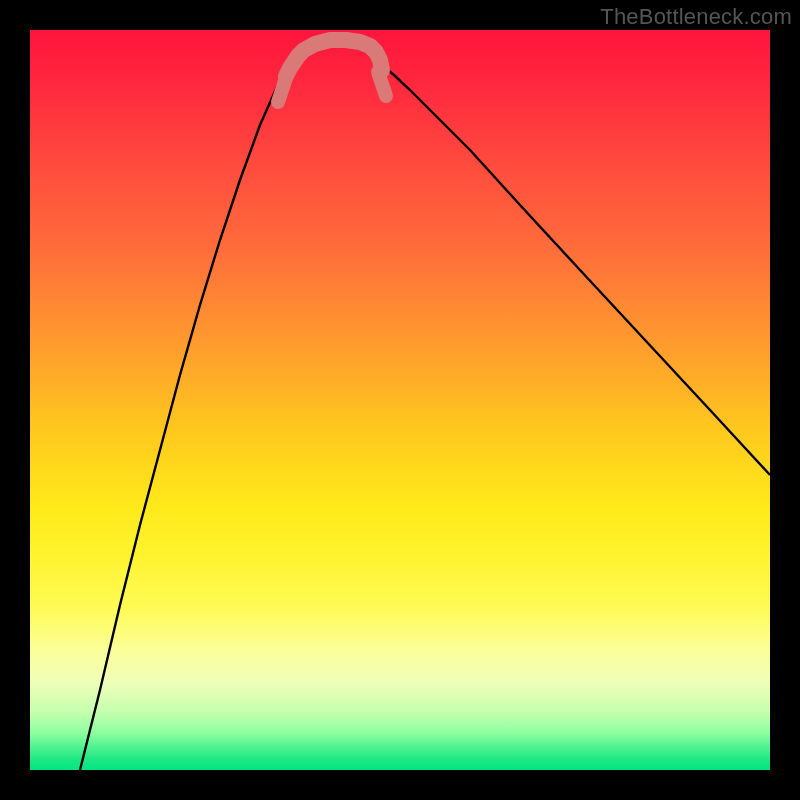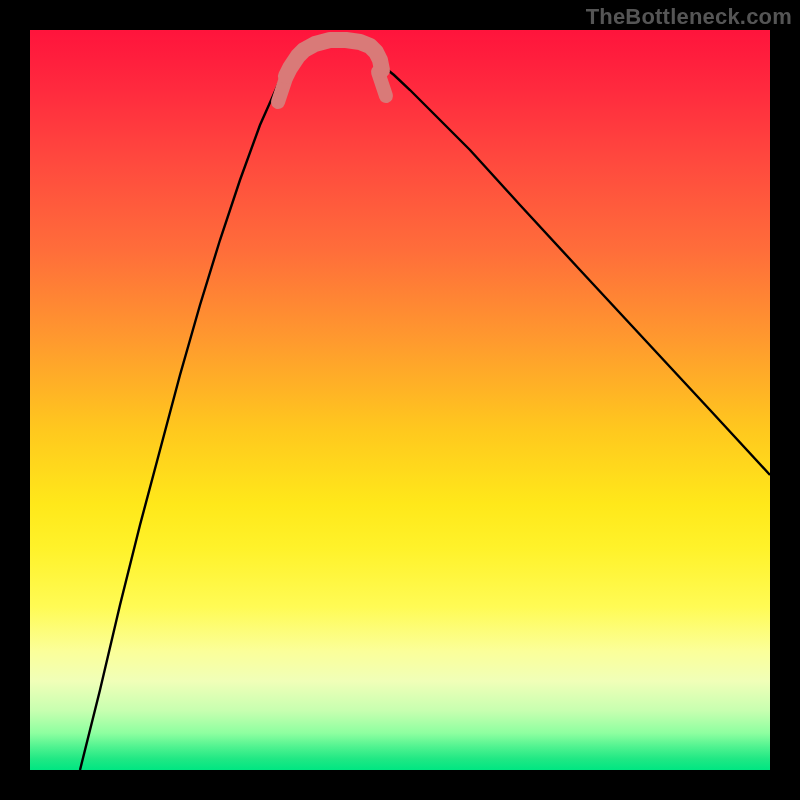--- a/index.html
+++ b/index.html
@@ -50,21 +50,21 @@
       #00e682 100%
     );
   }
   .attribution {
     position: absolute;
     top: 4px;
     right: 8px;
     color: #555;
     font-size: 22px;
     letter-spacing: 0.2px;
-    font-weight: 700;
+    font-weight: 400;
   }
   svg.curves {
     position: absolute;
     inset: 0;
   }
 </style>
 </head>
 <body>
 
 <div class="frame">

